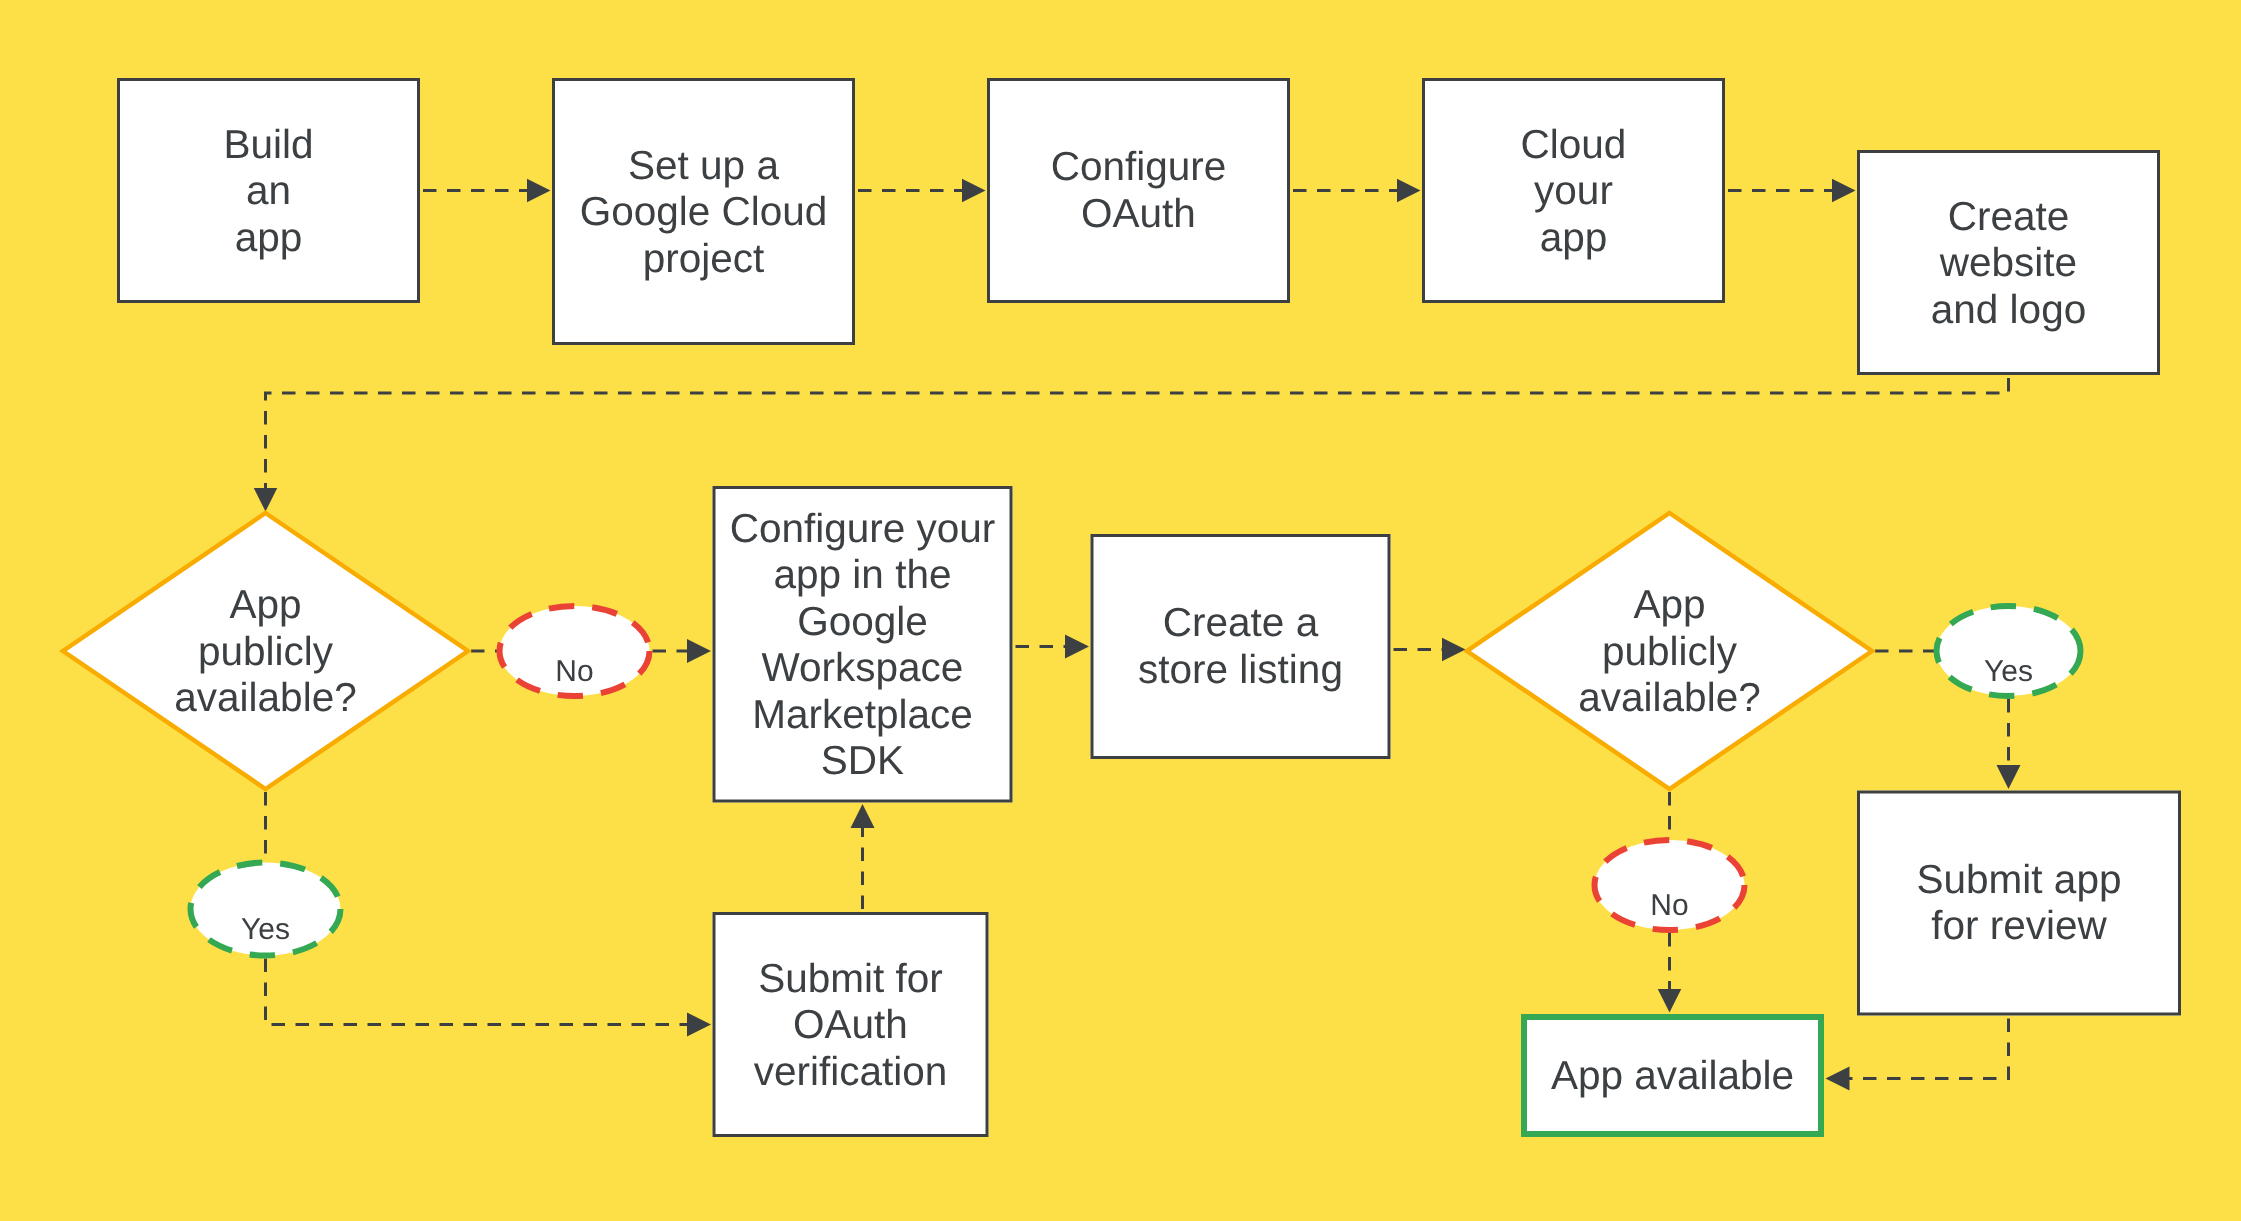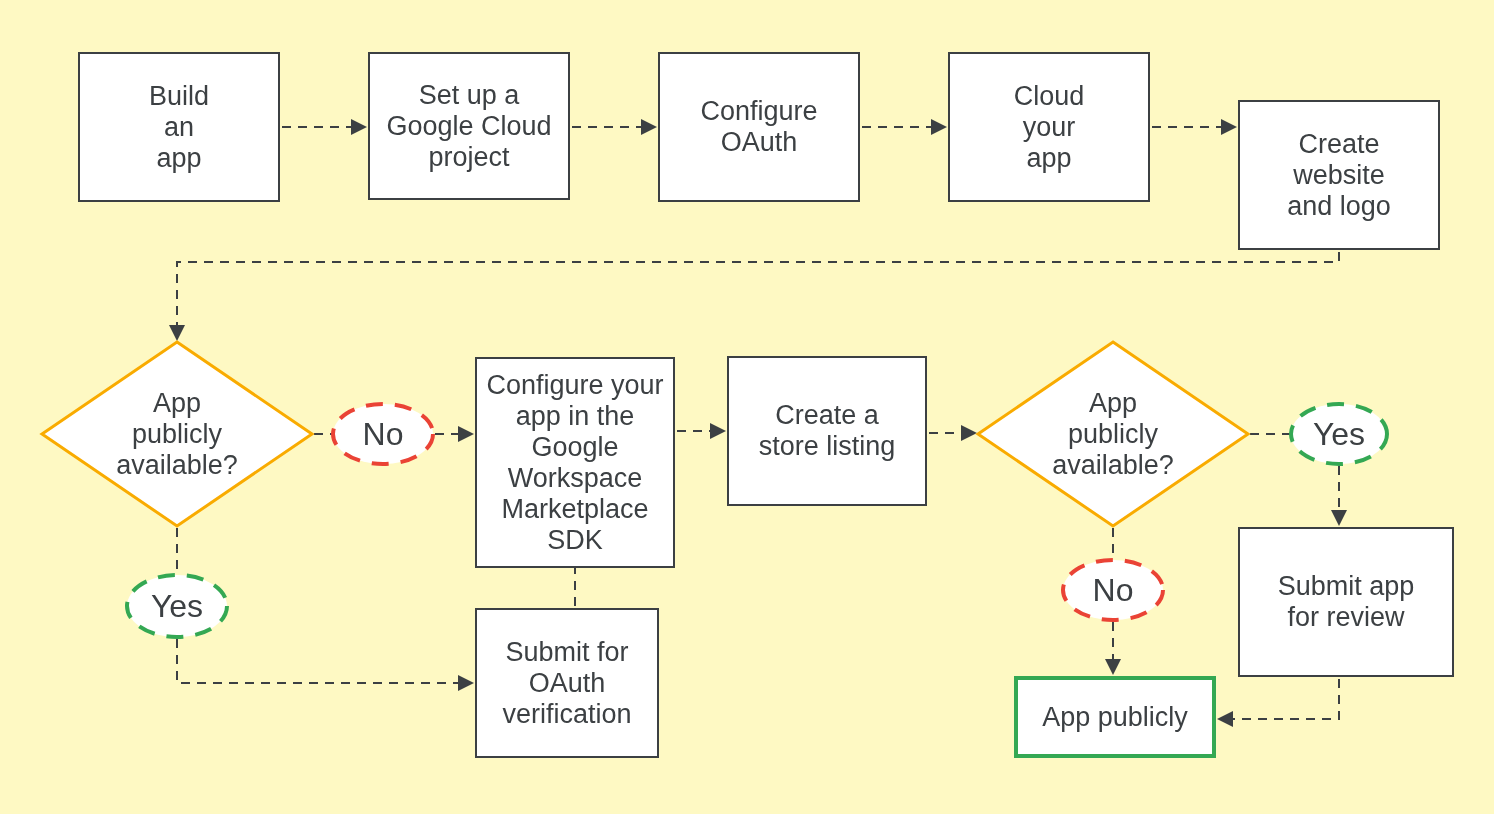--- a/index.html
+++ b/index.html
@@ -1,20 +1,20 @@
 <!DOCTYPE html>
 <html><head>
 <meta charset="utf-8">
 <style>
   html, body { margin: 0; padding: 0; background: #ffffff; }
   .canvas {
     position: relative;
     width: 1494px;
     height: 814px;
-    background: #fef9c3;
+    background: #fde047;
     font-family: "Liberation Sans", "DejaVu Sans", sans-serif;
     color: #3c4043;
     overflow: hidden;
   }
   svg.wires { position: absolute; left: 0; top: 0; z-index: 1; }
   .edge { fill: none; stroke-width: 2; stroke-dasharray: 9 7; }
   .diamond { fill: #ffffff; stroke-width: 3; }
   .oval { fill: #ffffff; stroke-width: 4; stroke-dasharray: 17 12; }
 
   .box {
@@ -38,21 +38,21 @@
     z-index: 3;
     display: flex;
     align-items: center;
     justify-content: center;
     text-align: center;
     font-size: 27px;
     line-height: 31px;
     white-space: pre-line;
     pointer-events: none;
   }
-  .oval-label { font-size: 32px; }
+  .oval-label { font-size: 20px; margin-top: 14px; }
 </style>
 </head>
 <body>
 
 <div class="canvas">
 
   <svg class="wires" width="1494" height="814" viewBox="0 0 1494 814">
     <defs>
       <marker id="arrowhead" markerUnits="userSpaceOnUse" markerWidth="18" markerHeight="18" refX="1" refY="9" orient="auto">
         <path d="M0,1 L16,9 L0,17 Z" fill="#3c4043"></path>
@@ -91,53 +91,53 @@
     <ellipse class="oval" cx="383" cy="434" rx="50" ry="30" stroke="#ea4335"></ellipse>
     <ellipse class="oval" cx="177" cy="606" rx="50" ry="31" stroke="#34a853"></ellipse>
     <ellipse class="oval" cx="1339" cy="434" rx="48" ry="30" stroke="#34a853"></ellipse>
     <ellipse class="oval" cx="1113" cy="590" rx="50" ry="30" stroke="#ea4335"></ellipse>
   </svg>
 
   <div class="box" style="left:78px; top:52px; width:202px; height:150px;">Build
 an
 app</div>
 
-  <div class="box" style="left:368px; top:52px; width:202px; height:148px;">Set up a
+  <div class="box" style="left:368px; top:52px; width:202px; height:178px;">Set up a
 Google Cloud
 project</div>
 
   <div class="box" style="left:658px; top:52px; width:202px; height:150px;">Configure
 OAuth</div>
 
   <div class="box" style="left:948px; top:52px; width:202px; height:150px;">Cloud
 your
 app</div>
 
   <div class="box" style="left:1238px; top:52px; width:202px; height:150px;margin-top:48px;">Create
 website
 and logo</div>
 
-  <div class="box" style="left:475px; top:324px; width:200px; height:211px;margin-top:33px;">Configure your
+  <div class="box" style="left:475px; top:324px; width:200px; height:211px;">Configure your
 app in the
 Google
 Workspace
 Marketplace
 SDK</div>
 
   <div class="box" style="left:727px; top:356px; width:200px; height:150px;">Create a
 store listing</div>
 
   <div class="box" style="left:475px; top:608px; width:184px; height:150px;">Submit for
 OAuth
 verification</div>
 
   <div class="box" style="left:1238px; top:527px; width:216px; height:150px;">Submit app
 for review</div>
 
-  <div class="box published" style="left:1014px; top:676px; width:202px; height:82px;">App publicly</div>
+  <div class="box published" style="left:1014px; top:676px; width:202px; height:82px;">App available</div>
 
   <div class="floating-label" style="left:77px; top:388px; width:200px; height:92px;">App
 publicly
 available?</div>
 
   <div class="floating-label" style="left:1013px; top:388px; width:200px; height:92px;">App
 publicly
 available?</div>
 
   <div class="floating-label oval-label" style="left:333px; top:414px; width:100px; height:40px;">No</div>

